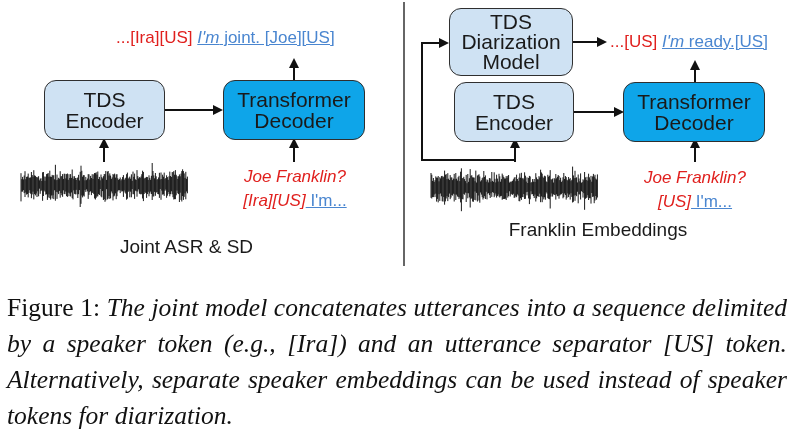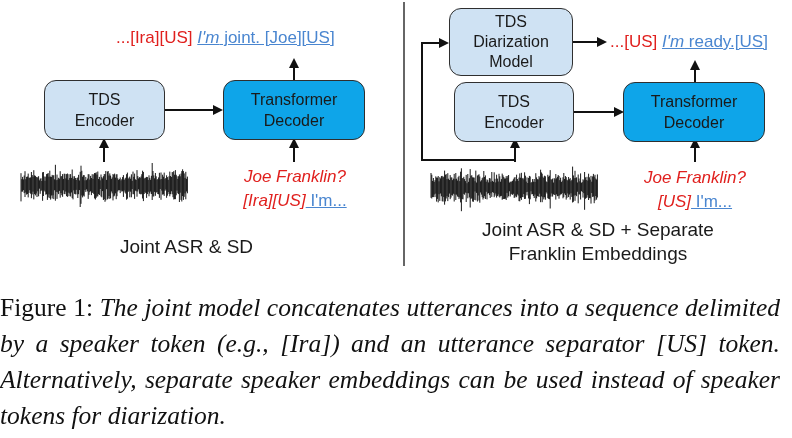--- a/index.html
+++ b/index.html
@@ -1,28 +1,28 @@
 <!DOCTYPE html>
 <html><head>
 <meta charset="utf-8">
 <style>
   html, body { margin: 0; padding: 0; background: #ffffff; }
   body { width: 792px; height: 438px; position: relative; overflow: hidden; font-family: "Liberation Sans", sans-serif; }
   .box { position: absolute; border: 1.6px solid #2f2f2f; border-radius: 12px; box-sizing: border-box;
          display: flex; flex-direction: column; align-items: center; justify-content: center;
-         font-size: 16px; line-height: 21px; color: #1a1a1a; text-align: left; }
+         font-size: 21px; line-height: 21px; color: #1a1a1a; text-align: left; }
   .blue { background: #cfe2f3; }
   .pink { background: #0ea5e9; }
   .lbl { position: absolute; font-size: 19px; color: #1a1a1a; white-space: nowrap; }
   .red { color: #e0201e; }
   .bl { color: #4a86d0; text-decoration: underline; }
   .it { font-style: italic; }
   .tok { position: absolute; font-size: 17px; white-space: nowrap; }
   svg.arrows { position: absolute; left: 0; top: 0; }
-  .caption { position: absolute; left: 0; top: 290px; width: 780px;
+  .caption { position: absolute; left: 7px; top: 290px; width: 780px;
              font-family: "Liberation Serif", serif; font-size: 25.5px; line-height: 36px; color: #111;
              text-align: justify; }
   .caption .it { font-style: italic; }
   .wave { position: absolute; }
 </style>
 </head>
 <body>
 
 <svg class="arrows" width="792" height="290">
   <defs>
@@ -104,20 +104,19 @@
 <svg class="wave" id="wave-right" width="170" height="50" style="left:430px; top:162px;">
     <path d="M1.0,11.0L1.0,35.8M1.8,12.7L1.8,36.5M2.6,18.9L2.6,35.0M3.4,16.0L3.4,35.1M4.2,19.9L4.2,32.5M5.0,18.2L5.0,35.1M5.8,14.4L5.8,31.7M6.6,15.6L6.6,39.6M7.4,15.6L7.4,36.9M8.2,14.0L8.2,40.4M9.0,19.3L9.0,32.2M9.8,15.2L9.8,38.9M10.6,16.4L10.6,31.5M11.4,14.1L11.4,34.3M12.2,13.9L12.2,39.2M13.0,15.4L13.0,39.6M13.8,14.6L13.8,35.0M14.6,8.6L14.6,42.7M15.4,12.8L15.4,39.4M16.2,12.1L16.2,36.5M17.0,17.1L17.0,34.2M17.8,11.2L17.8,39.1M18.6,16.7L18.6,35.1M19.4,18.0L19.4,31.6M20.2,13.1L20.2,37.2M21.0,15.5L21.0,35.6M21.8,15.4L21.8,33.1M22.6,18.1L22.6,33.6M23.4,16.6L23.4,31.8M24.2,11.9L24.2,39.5M25.0,17.2L25.0,32.5M25.8,11.0L25.8,38.0M26.6,16.7L26.6,32.7M27.4,18.5L27.4,34.4M28.2,15.2L28.2,35.0M29.0,13.8L29.0,37.1M29.8,19.1L29.8,35.5M30.6,9.7L30.6,40.4M31.4,6.3L31.4,49.2M32.2,16.2L32.2,37.0M33.0,16.1L33.0,37.4M33.8,14.8L33.8,31.9M34.6,17.1L34.6,32.7M35.4,19.1L35.4,30.7M36.2,12.9L36.2,40.0M37.0,21.2L37.0,31.1M37.8,12.0L37.8,36.3M38.6,19.8L38.6,31.3M39.4,16.2L39.4,35.4M40.2,7.1L40.2,45.5M41.0,13.9L41.0,36.8M41.8,13.2L41.8,36.3M42.6,15.3L42.6,39.5M43.4,15.5L43.4,39.8M44.2,15.6L44.2,37.9M45.0,19.2L45.0,29.5M45.8,8.6L45.8,38.3M46.6,20.5L46.6,30.9M47.4,13.6L47.4,39.5M48.2,12.9L48.2,33.5M49.0,12.3L49.0,38.5M49.8,14.5L49.8,40.7M50.6,19.4L50.6,30.5M51.4,18.2L51.4,32.6M52.2,16.2L52.2,35.2M53.0,15.4L53.0,37.5M53.8,9.0L53.8,36.0M54.6,15.0L54.6,34.2M55.4,13.4L55.4,37.0M56.2,19.7L56.2,29.8M57.0,17.4L57.0,37.4M57.8,18.2L57.8,31.8M58.6,20.4L58.6,31.0M59.4,16.1L59.4,33.1M60.2,16.4L60.2,36.0M61.0,19.7L61.0,31.3M61.8,10.0L61.8,34.9M62.6,18.9L62.6,30.1M63.4,19.9L63.4,30.8M64.2,10.3L64.2,35.2M65.0,16.8L65.0,33.6M65.8,20.4L65.8,31.5M66.6,12.7L66.6,35.6M67.4,16.6L67.4,34.1M68.2,19.5L68.2,32.5M69.0,11.8L69.0,34.5M69.8,14.3L69.8,35.5M70.6,19.7L70.6,34.2M71.4,17.1L71.4,33.9M72.2,11.6L72.2,37.8M73.0,13.3L73.0,37.0M73.8,15.0L73.8,37.0M74.6,16.5L74.6,36.9M75.4,16.5L75.4,36.7M76.2,14.1L76.2,38.0M77.0,15.8L77.0,30.9M77.8,13.9L77.8,35.6M78.6,13.0L78.6,34.2M79.4,20.6L79.4,29.3M80.2,19.6L80.2,34.5M81.0,20.1L81.0,32.5M81.8,19.4L81.8,31.9M82.6,18.8L82.6,32.9M83.4,17.3L83.4,31.8M84.2,15.7L84.2,35.9M85.0,15.1L85.0,35.4M85.8,19.2L85.8,33.8M86.6,12.7L86.6,35.2M87.4,17.0L87.4,32.4M88.2,18.9L88.2,33.6M89.0,15.6L89.0,39.1M89.8,11.4L89.8,39.3M90.6,15.7L90.6,36.2M91.4,10.8L91.4,37.9M92.2,16.5L92.2,35.0M93.0,15.9L93.0,35.2M93.8,17.3L93.8,32.1M94.6,10.3L94.6,37.0M95.4,13.7L95.4,36.8M96.2,19.6L96.2,30.2M97.0,15.4L97.0,33.4M97.8,21.0L97.8,29.9M98.6,15.9L98.6,36.5M99.4,13.9L99.4,42.1M100.2,14.5L100.2,37.3M101.0,20.7L101.0,29.3M101.8,20.1L101.8,32.3M102.6,17.1L102.6,32.1M103.4,19.6L103.4,34.0M104.2,17.0L104.2,36.0M105.0,20.0L105.0,32.6M105.8,11.2L105.8,39.5M106.6,15.4L106.6,36.3M107.4,17.2L107.4,34.2M108.2,17.4L108.2,34.1M109.0,14.1L109.0,35.0M109.8,15.4L109.8,31.7M110.6,7.7L110.6,40.2M111.4,10.4L111.4,34.5M112.2,11.7L112.2,40.2M113.0,14.7L113.0,35.2M113.8,16.0L113.8,37.4M114.6,13.7L114.6,35.3M115.4,14.3L115.4,37.7M116.2,19.4L116.2,30.3M117.0,20.1L117.0,31.6M117.8,12.8L117.8,36.2M118.6,14.7L118.6,36.8M119.4,13.7L119.4,37.2M120.2,8.1L120.2,46.5M121.0,17.3L121.0,34.6M121.8,17.5L121.8,31.5M122.6,16.6L122.6,34.6M123.4,20.5L123.4,32.2M124.2,16.1L124.2,33.0M125.0,17.2L125.0,32.8M125.8,12.0L125.8,37.6M126.6,16.3L126.6,32.4M127.4,14.8L127.4,34.2M128.2,13.0L128.2,33.9M129.0,14.0L129.0,36.7M129.8,18.1L129.8,33.5M130.6,15.7L130.6,32.5M131.4,20.0L131.4,32.2M132.2,18.6L132.2,31.0M133.0,15.3L133.0,36.3M133.8,11.0L133.8,35.1M134.6,17.0L134.6,31.5M135.4,14.0L135.4,33.0M136.2,15.1L136.2,37.6M137.0,17.7L137.0,35.8M137.8,18.4L137.8,31.5M138.6,15.0L138.6,35.1M139.4,17.2L139.4,32.6M140.2,16.1L140.2,37.6M141.0,19.1L141.0,31.3M141.8,17.8L141.8,34.9M142.6,4.6L142.6,40.5M143.4,13.4L143.4,39.8M144.2,16.1L144.2,33.6M145.0,8.8L145.0,38.8M145.8,15.9L145.8,33.2M146.6,15.3L146.6,34.2M147.4,20.4L147.4,29.8M148.2,12.5L148.2,41.3M149.0,16.5L149.0,32.2M149.8,19.3L149.8,32.5M150.6,11.4L150.6,37.5M151.4,20.8L151.4,29.0M152.2,20.1L152.2,30.0M153.0,17.3L153.0,35.6M153.8,18.3L153.8,31.2M154.6,10.0L154.6,47.8M155.4,15.3L155.4,36.8M156.2,18.0L156.2,36.1M157.0,14.8L157.0,35.5M157.8,18.5L157.8,33.2M158.6,11.7L158.6,38.0M159.4,15.3L159.4,36.1M160.2,17.6L160.2,36.3M161.0,13.9L161.0,41.6M161.8,19.7L161.8,31.0M162.6,14.4L162.6,34.9M163.4,11.9L163.4,34.6M164.2,14.6L164.2,41.2M165.0,12.8L165.0,38.5M165.8,16.5L165.8,34.0M166.6,17.5L166.6,37.7M167.4,12.4L167.4,35.5" stroke="#000" stroke-width="0.9"></path>
   </svg>
 
 <div class="tok" style="left:640px; top:166px; line-height:24px; text-align:center; width:110px;">
   <div class="red it">Joe Franklin?</div>
   <div><span class="red it">[US]</span><span class="bl"> I'm...</span></div>
 </div>
 
 <div class="lbl" style="left:470px; top:218px; text-align:center; width:256px; line-height:24px;">
-  <div>Joint ASR &amp; SD + Separate</div>
   <div>Franklin Embeddings</div>
 </div>
 
 <div class="caption">
   <span>Figure 1:</span>
   <span class="it">The joint model concatenates utterances into a sequence delimited by a speaker token (e.g., [Ira]) and an utterance separator [US] token. Alternatively, separate speaker embeddings can be used instead of speaker tokens for diarization.</span>
 </div>
 
 </body></html>

